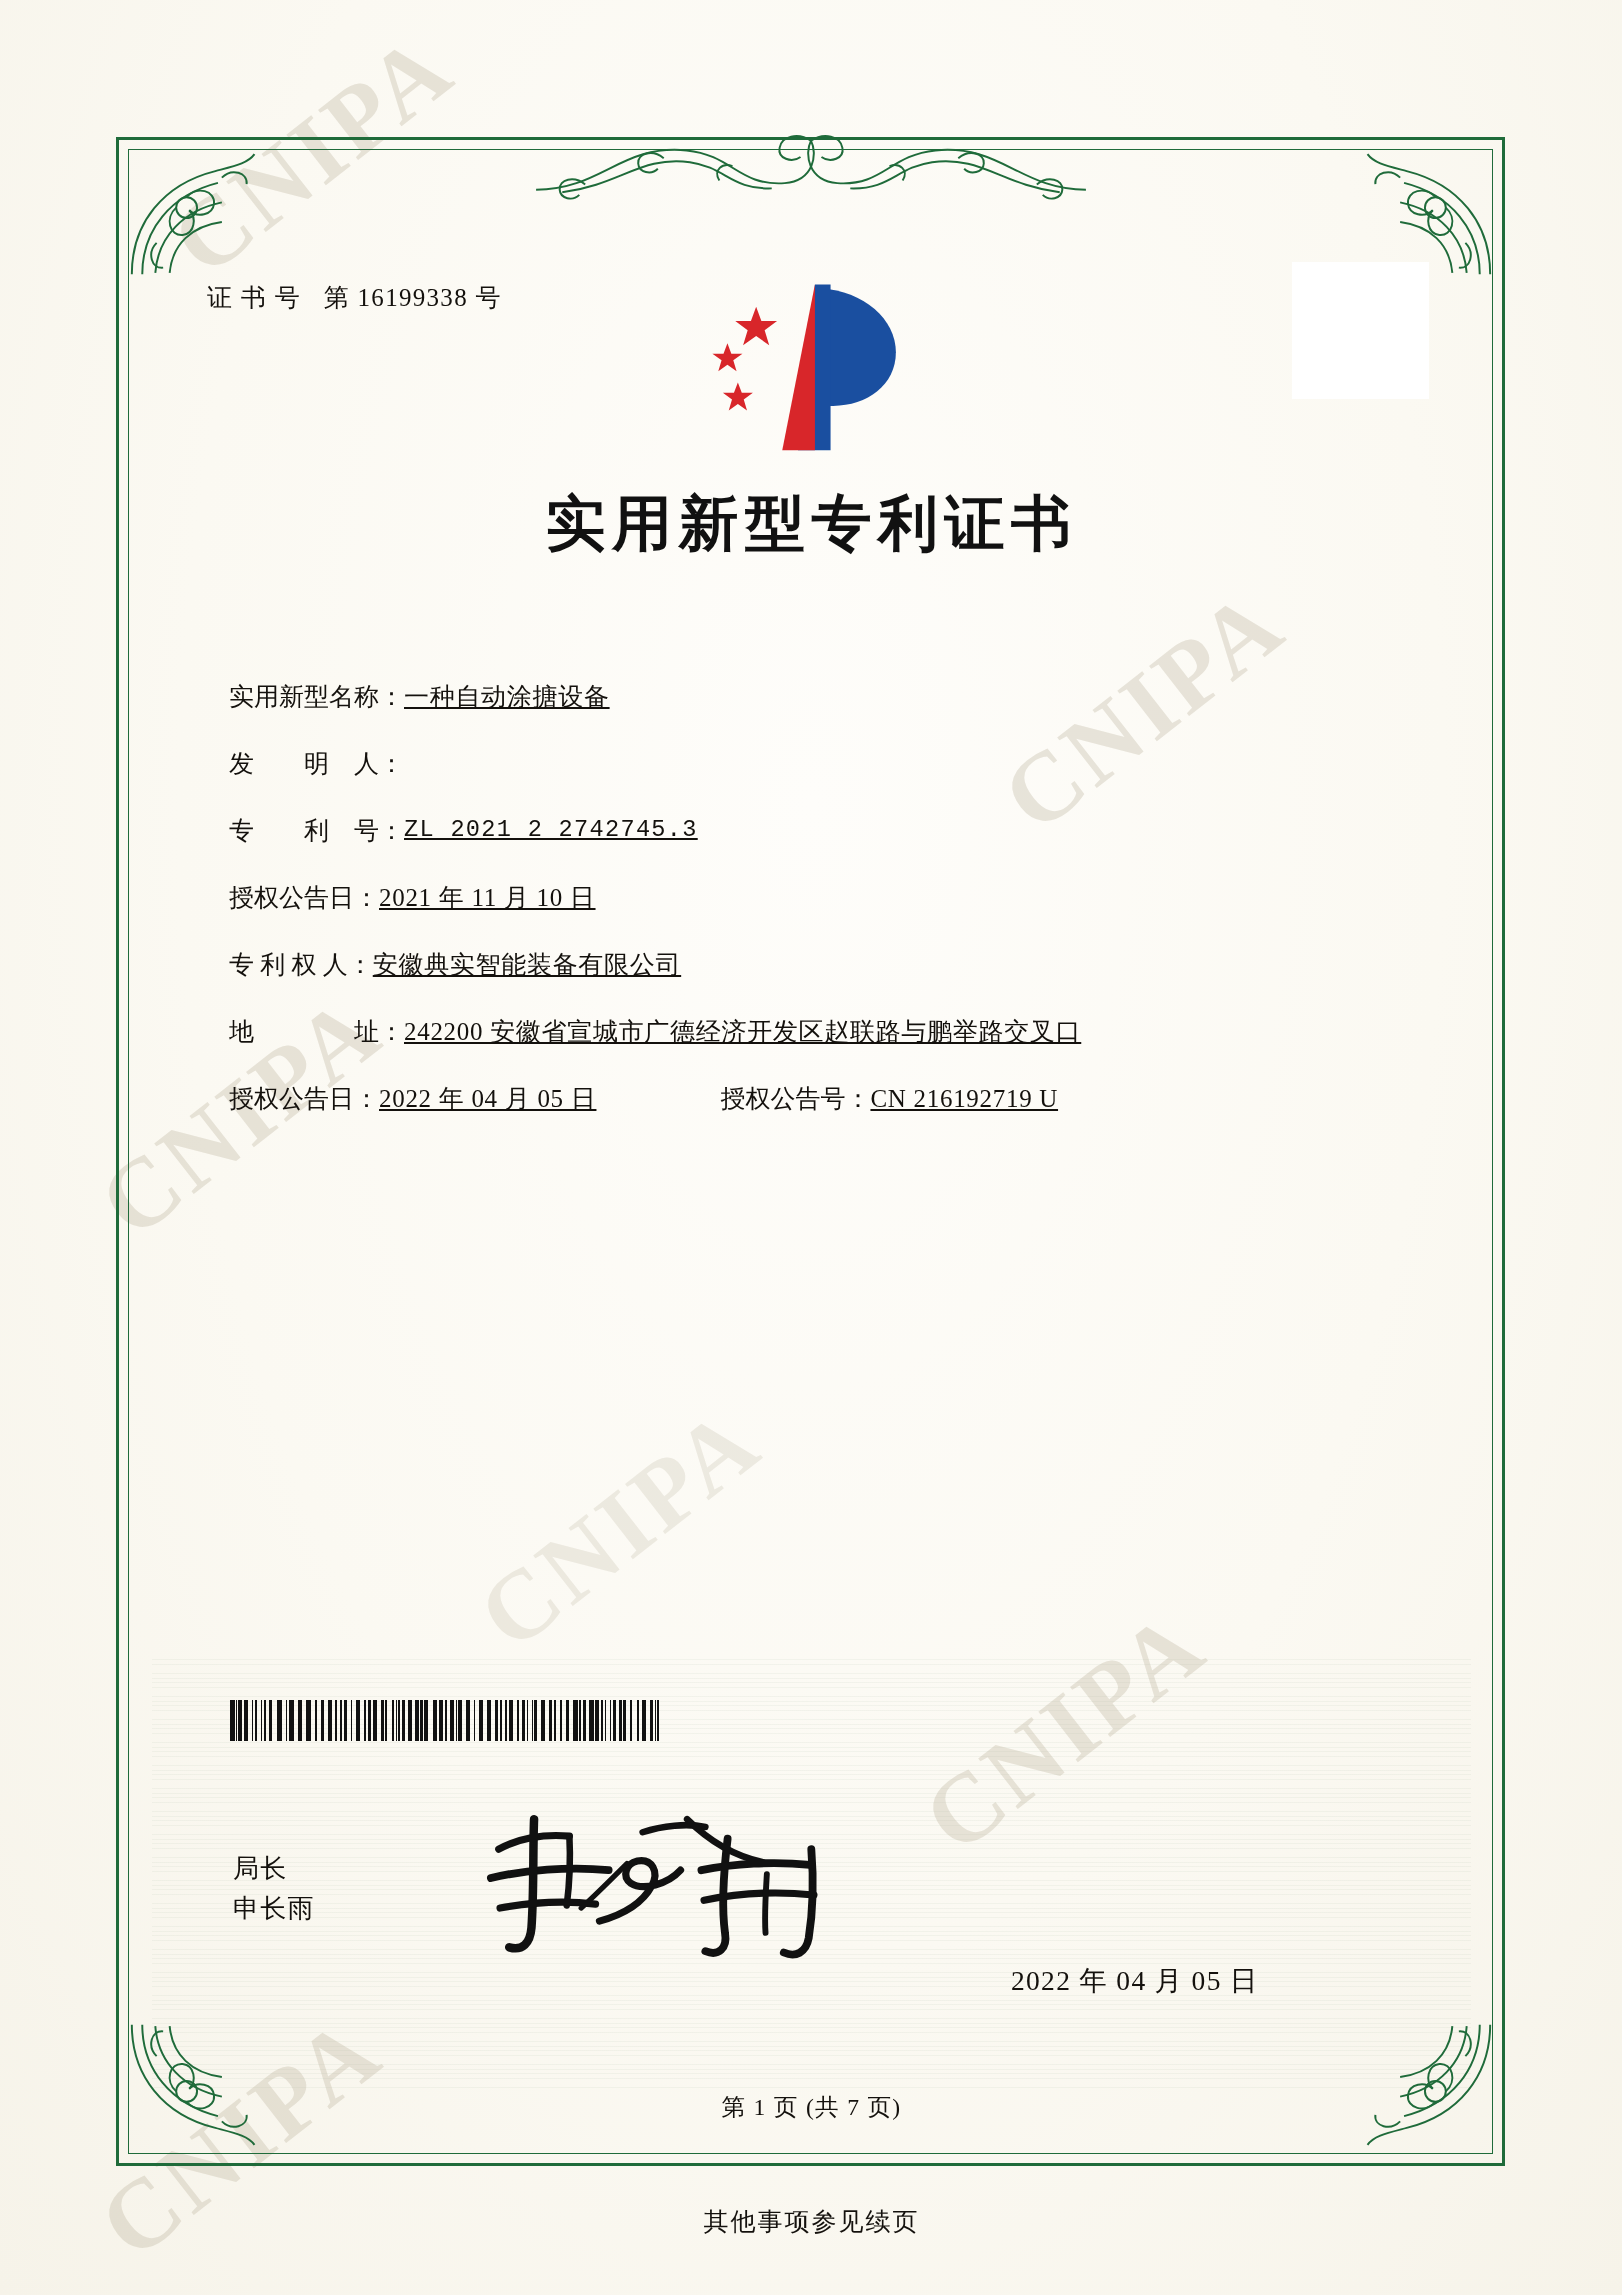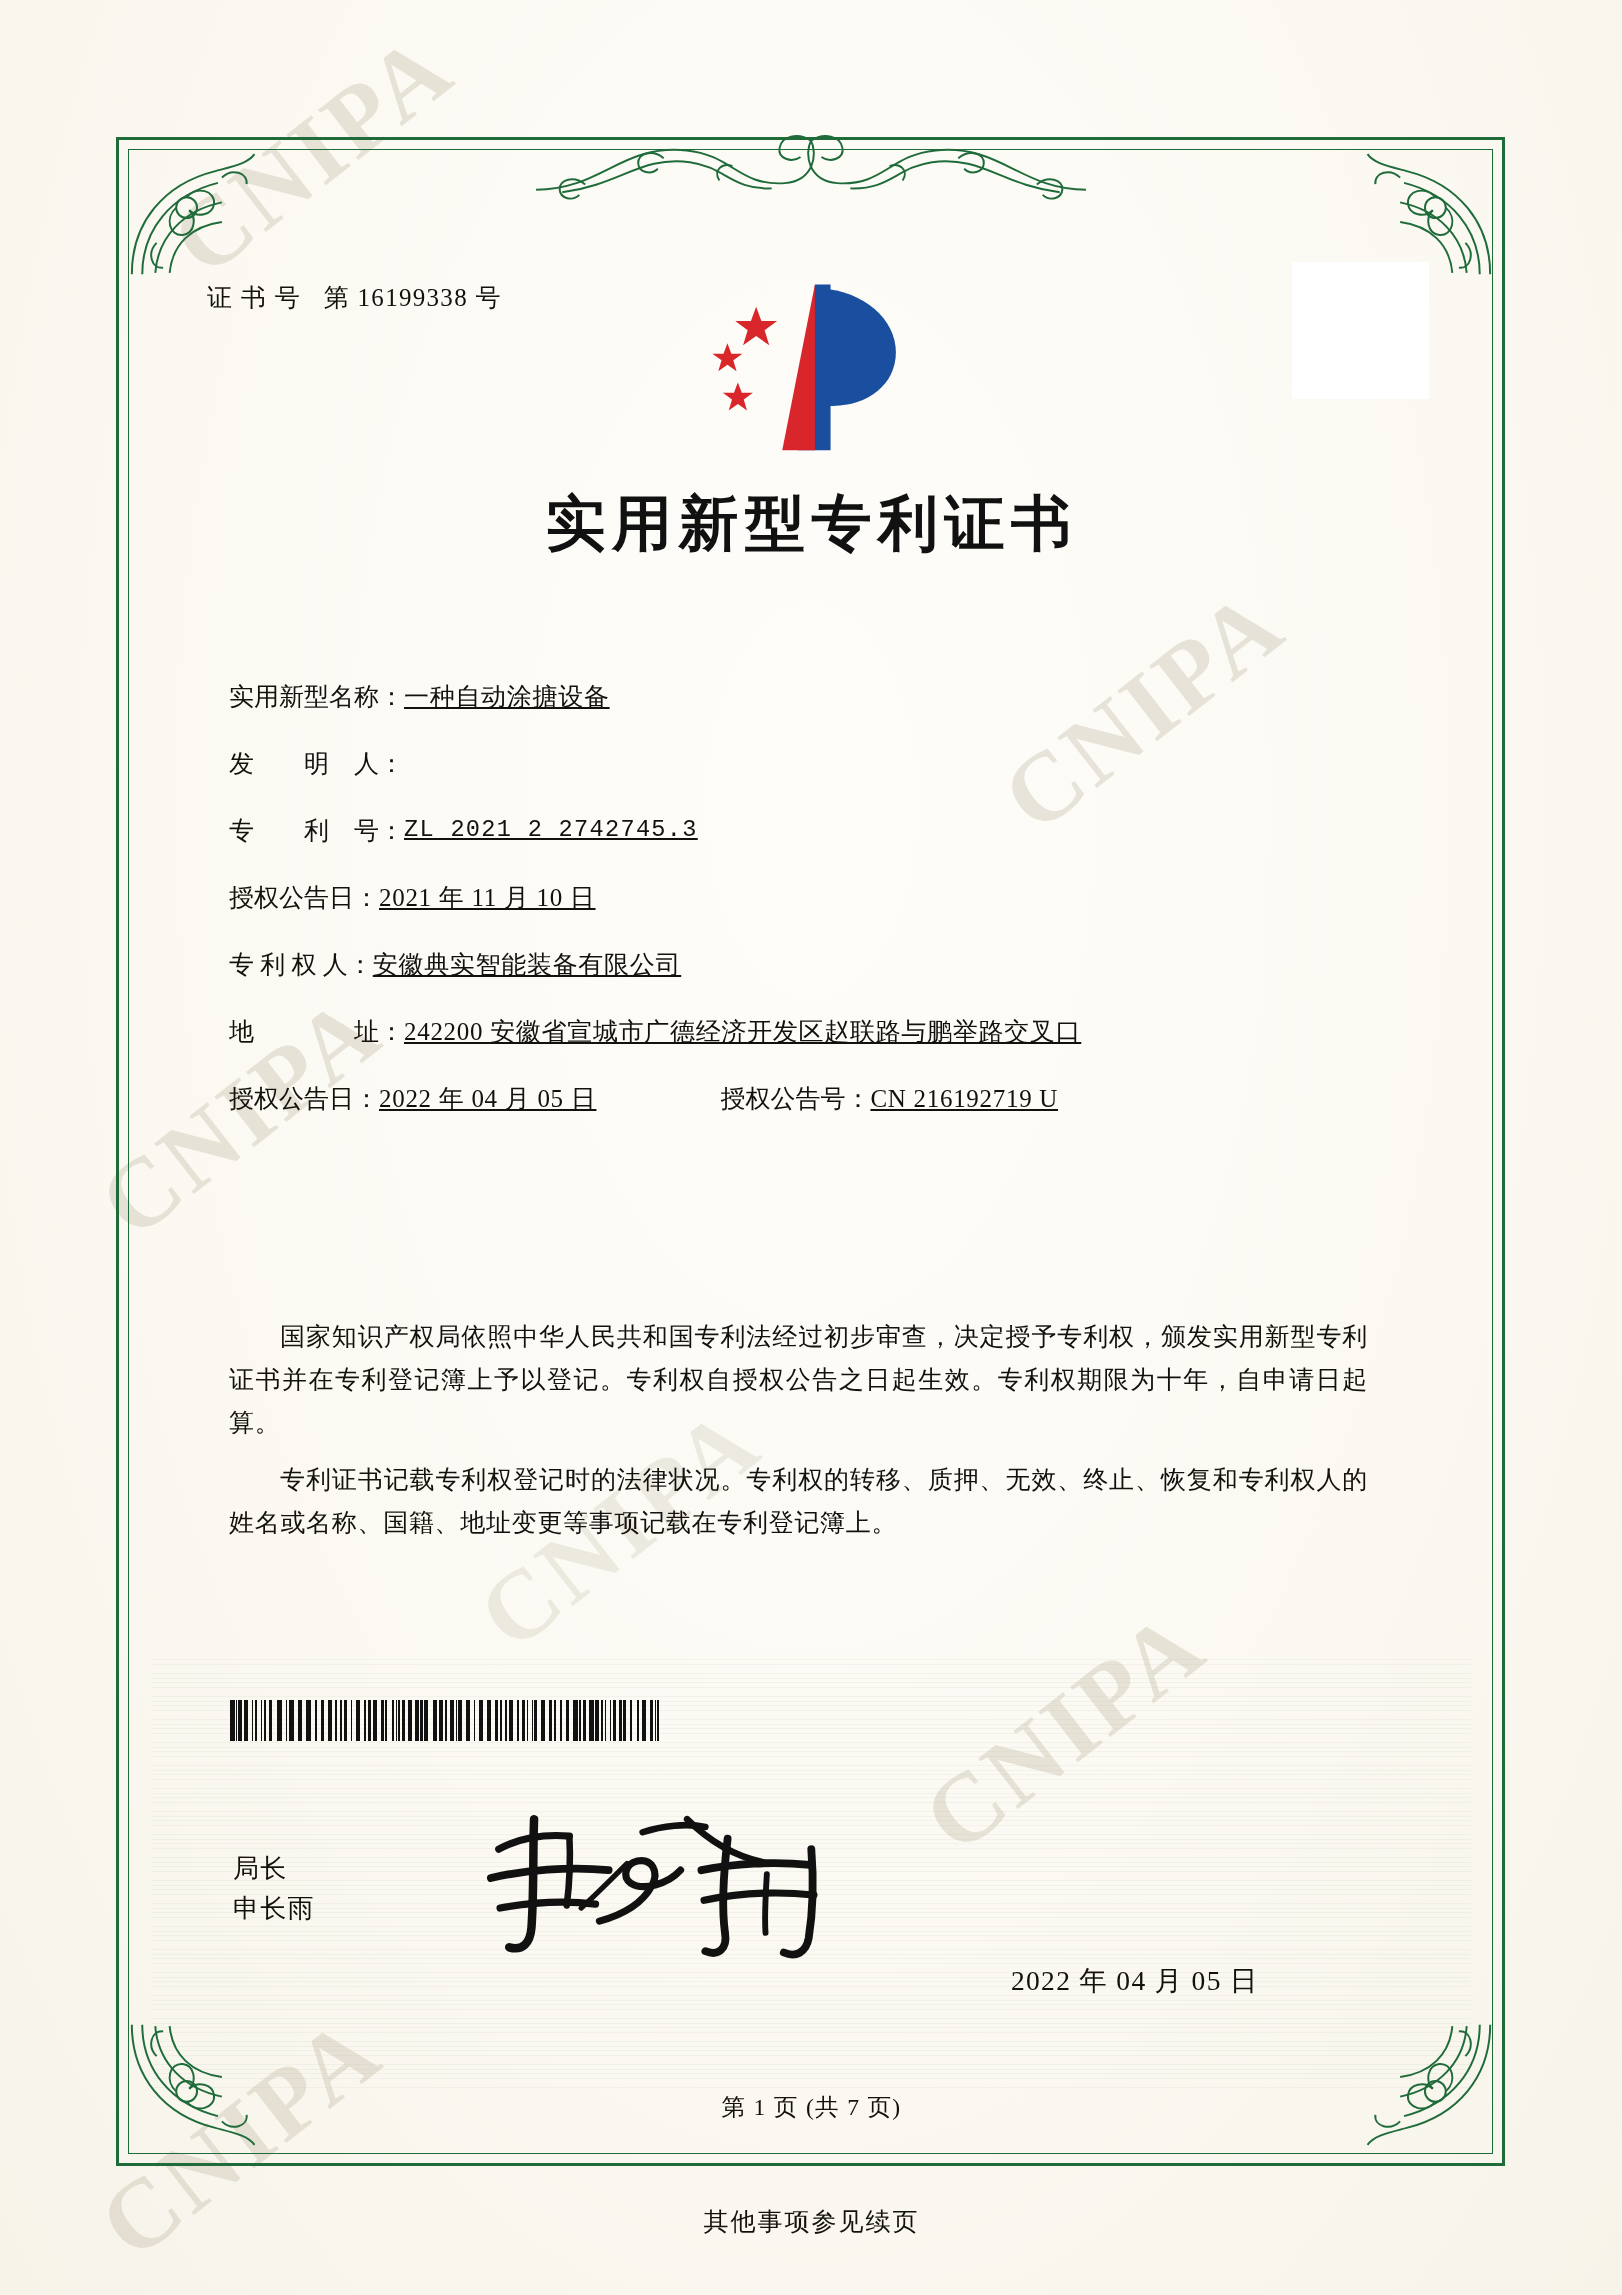--- a/index.html
+++ b/index.html
@@ -1018,24 +1018,20 @@
       <span class="f-value addr-value">242200 安徽省宣城市广德经济开发区赵联路与鹏举路交叉口</span>
     </div>
     <div class="row-inline">
       <span class="f-label">授权公告日：</span>
       <span class="f-value" style="flex:0 0 auto;">2022 年 04 月 05 日</span>
       <span class="f-label seg2">授权公告号：</span>
       <span class="f-value" style="flex:0 0 auto;">CN 216192719 U</span>
     </div>
   </div>
 
-  <div class="paragraphs">
-    <p>国家知识产权局依照中华人民共和国专利法经过初步审查，决定授予专利权，颁发实用新型专利证书并在专利登记簿上予以登记。专利权自授权公告之日起生效。专利权期限为十年，自申请日起算。</p>
-    <p>专利证书记载专利权登记时的法律状况。专利权的转移、质押、无效、终止、恢复和专利权人的姓名或名称、国籍、地址变更等事项记载在专利登记簿上。</p>
-  </div>
 
   <div class="barcode" id="barcode">
       <i style="width: 4.6px; margin-right: 1.3px;"></i>
       <i style="width: 1.3px; margin-right: 1.3px;"></i>
       <i style="width: 3.9px; margin-right: 1.3px;"></i>
       <i style="width: 4.6px; margin-right: 3.9px;"></i>
       <i style="width: 1.3px; margin-right: 2px;"></i>
       <i style="width: 1.3px; margin-right: 3.9px;"></i>
       <i style="width: 2px; margin-right: 1.3px;"></i>
       <i style="width: 2px; margin-right: 3.3px;"></i>

